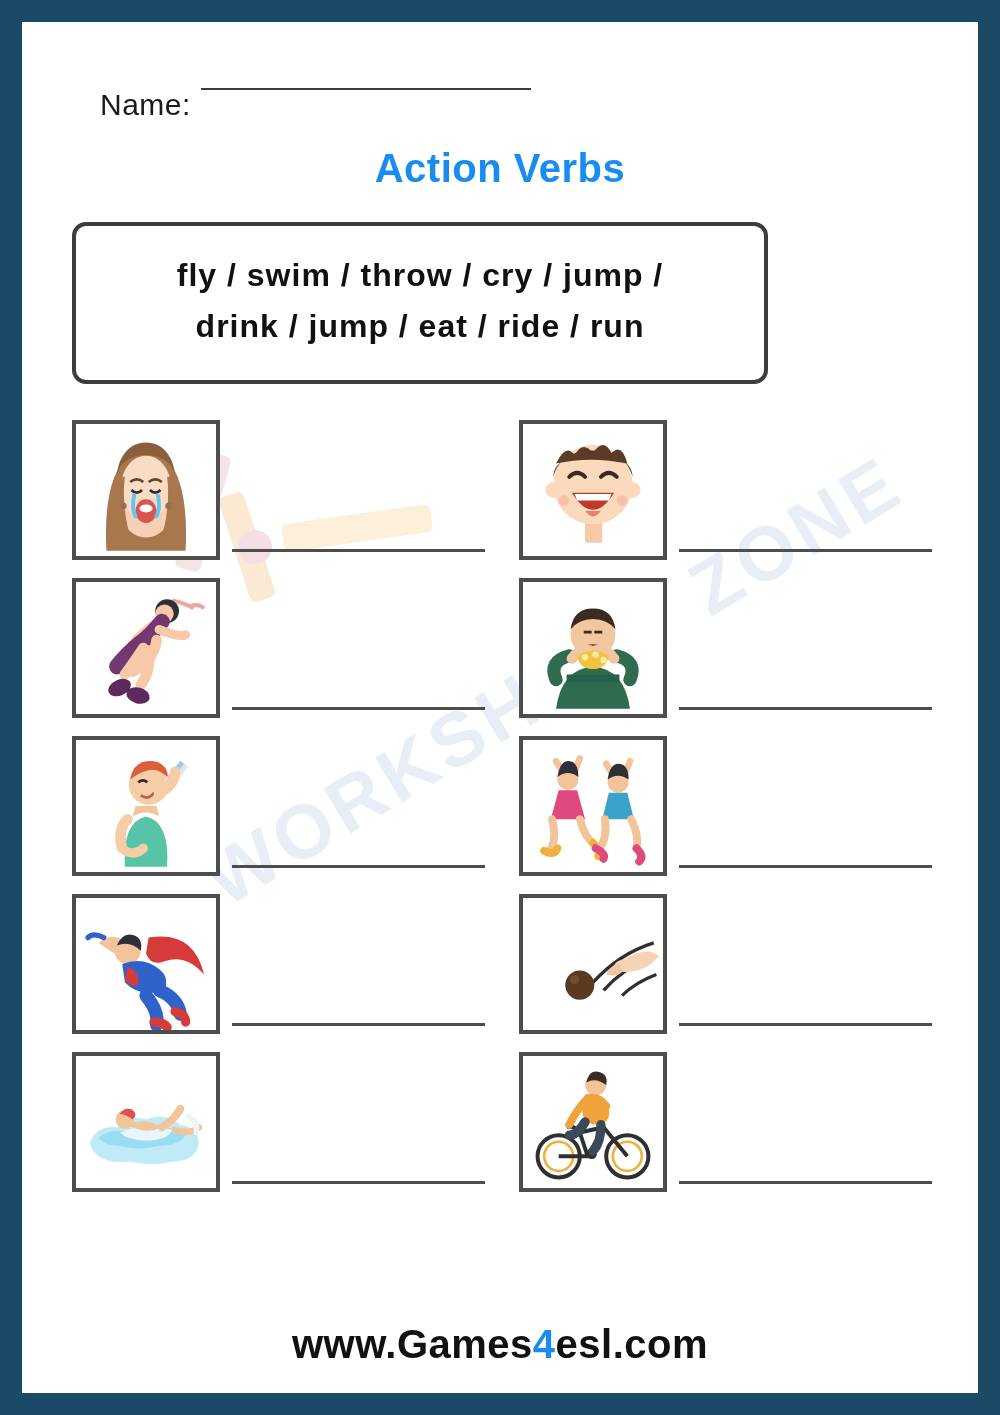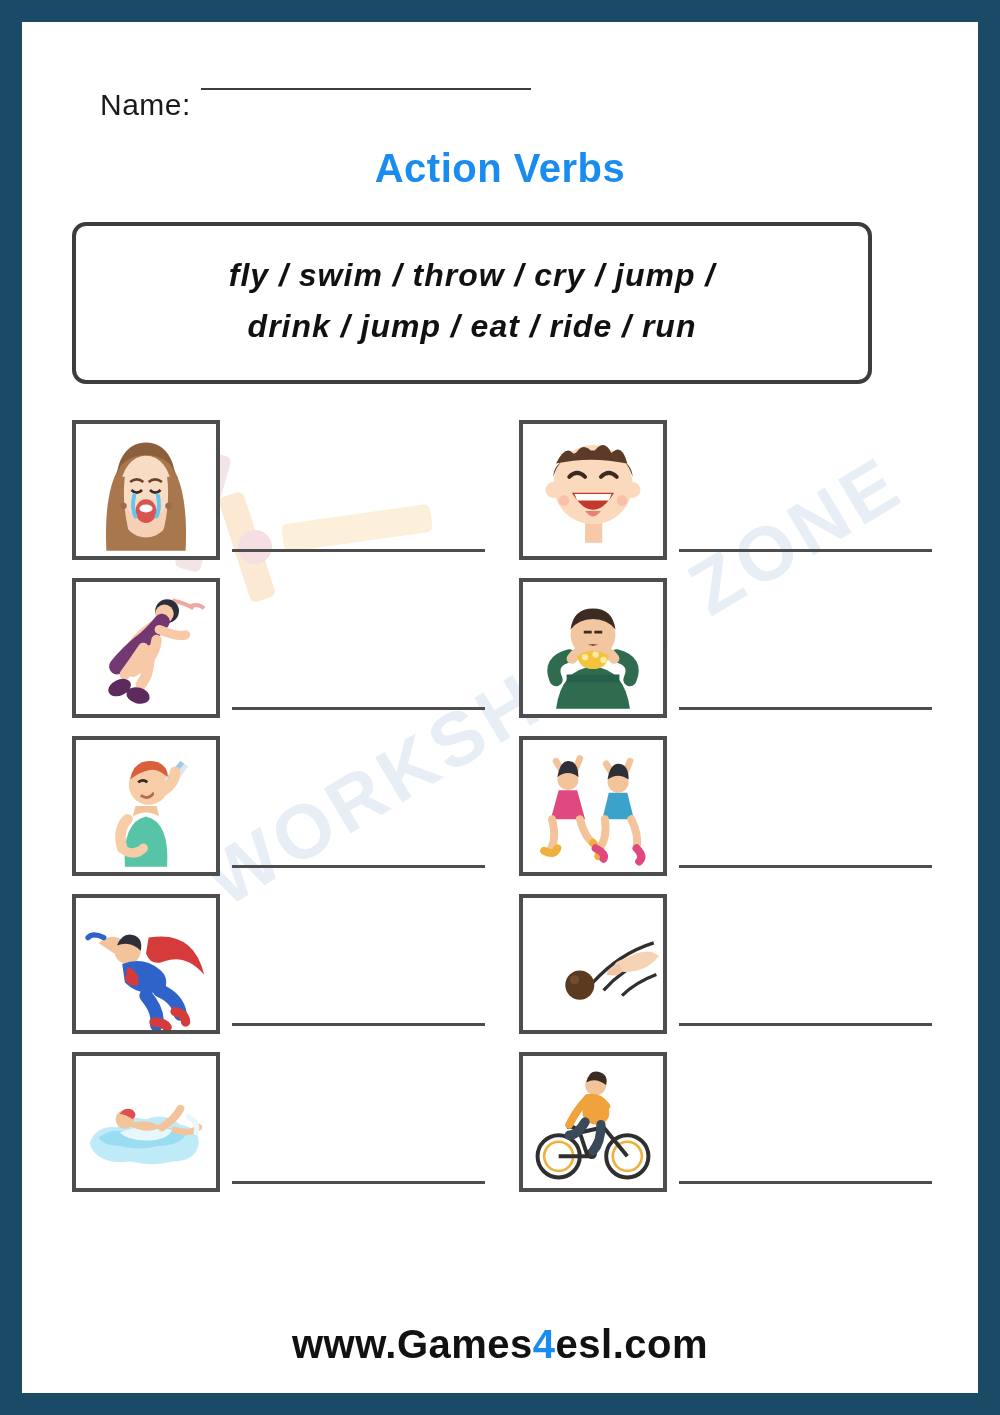--- a/index.html
+++ b/index.html
@@ -74,26 +74,25 @@
     text-align: center;
     font-size: 40px;
     font-weight: 700;
     color: #1a8cf0;
     letter-spacing: .5px;
   }
 
   .wordbank {
     position: absolute;
     left: 50px; top: 200px;
-    width: 800px;
+    width: 696px;
     border: 4px solid #3d3d3d;
     border-radius: 14px;
     padding: 24px 20px 28px;
     background: transparent;
-    font-style: italic;
   }
   .wordbank .line {
     text-align: center;
     font-size: 32px;
     font-weight: 700;
     color: #111;
     letter-spacing: 1px;
     line-height: 1.6;
   }
 

